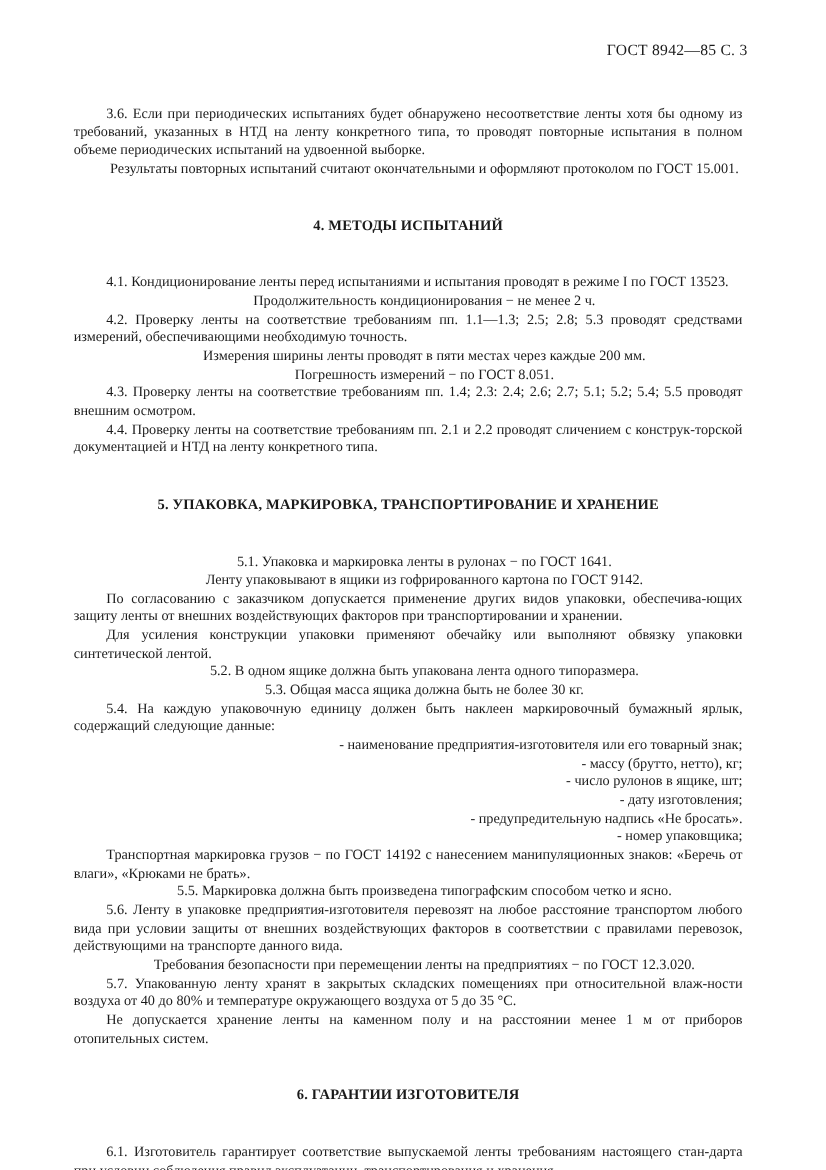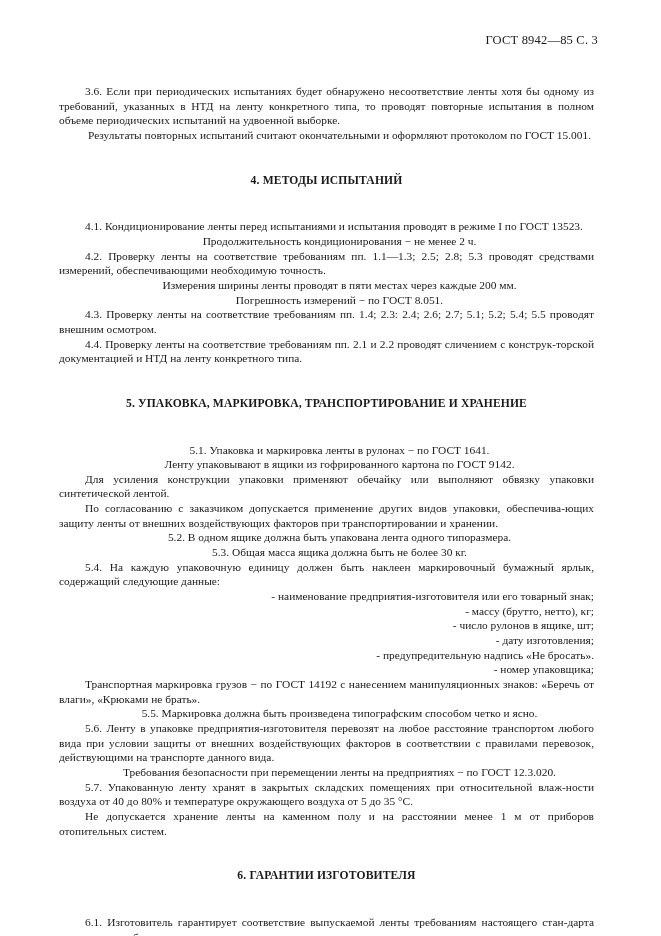--- a/index.html
+++ b/index.html
@@ -109,23 +109,23 @@
     <div class="spacer-before-heading"></div>
 
     <h2 class="section-heading">5. УПАКОВКА,  МАРКИРОВКА, ТРАНСПОРТИРОВАНИЕ И ХРАНЕНИЕ</h2>
 
     <div class="spacer-after-heading"></div>
 
     <p class="indent last-line-left">5.1. Упаковка и маркировка ленты в рулонах − по ГОСТ 1641.</p>
 
     <p class="indent last-line-left">Ленту упаковывают в ящики из гофрированного картона по  ГОСТ 9142.</p>
 
+    <p class="indent">По согласованию с заказчиком допускается применение других видов упаковки, обеспечива-ющих защиту ленты от внешних воздействующих факторов при транспортировании и хранении.</p>
+
     <p class="indent">Для усиления конструкции упаковки применяют обечайку или выполняют обвязку упаковки синтетической лентой.</p>
-
-    <p class="indent">По согласованию с заказчиком допускается применение других видов упаковки, обеспечива-ющих защиту ленты от внешних воздействующих факторов при транспортировании и хранении.</p>
 
     <p class="indent last-line-left">5.2. В одном ящике должна быть упакована лента одного типоразмера.</p>
 
     <p class="indent last-line-left">5.3. Общая масса ящика должна быть не более 30 кг.</p>
 
     <p class="indent">5.4. На каждую упаковочную единицу должен быть наклеен маркировочный бумажный ярлык, содержащий следующие данные:</p>
 
     <ul class="dash-list">
       <li>- наименование предприятия-изготовителя или его товарный знак;</li>
       <li>- массу (брутто, нетто), кг;</li>

